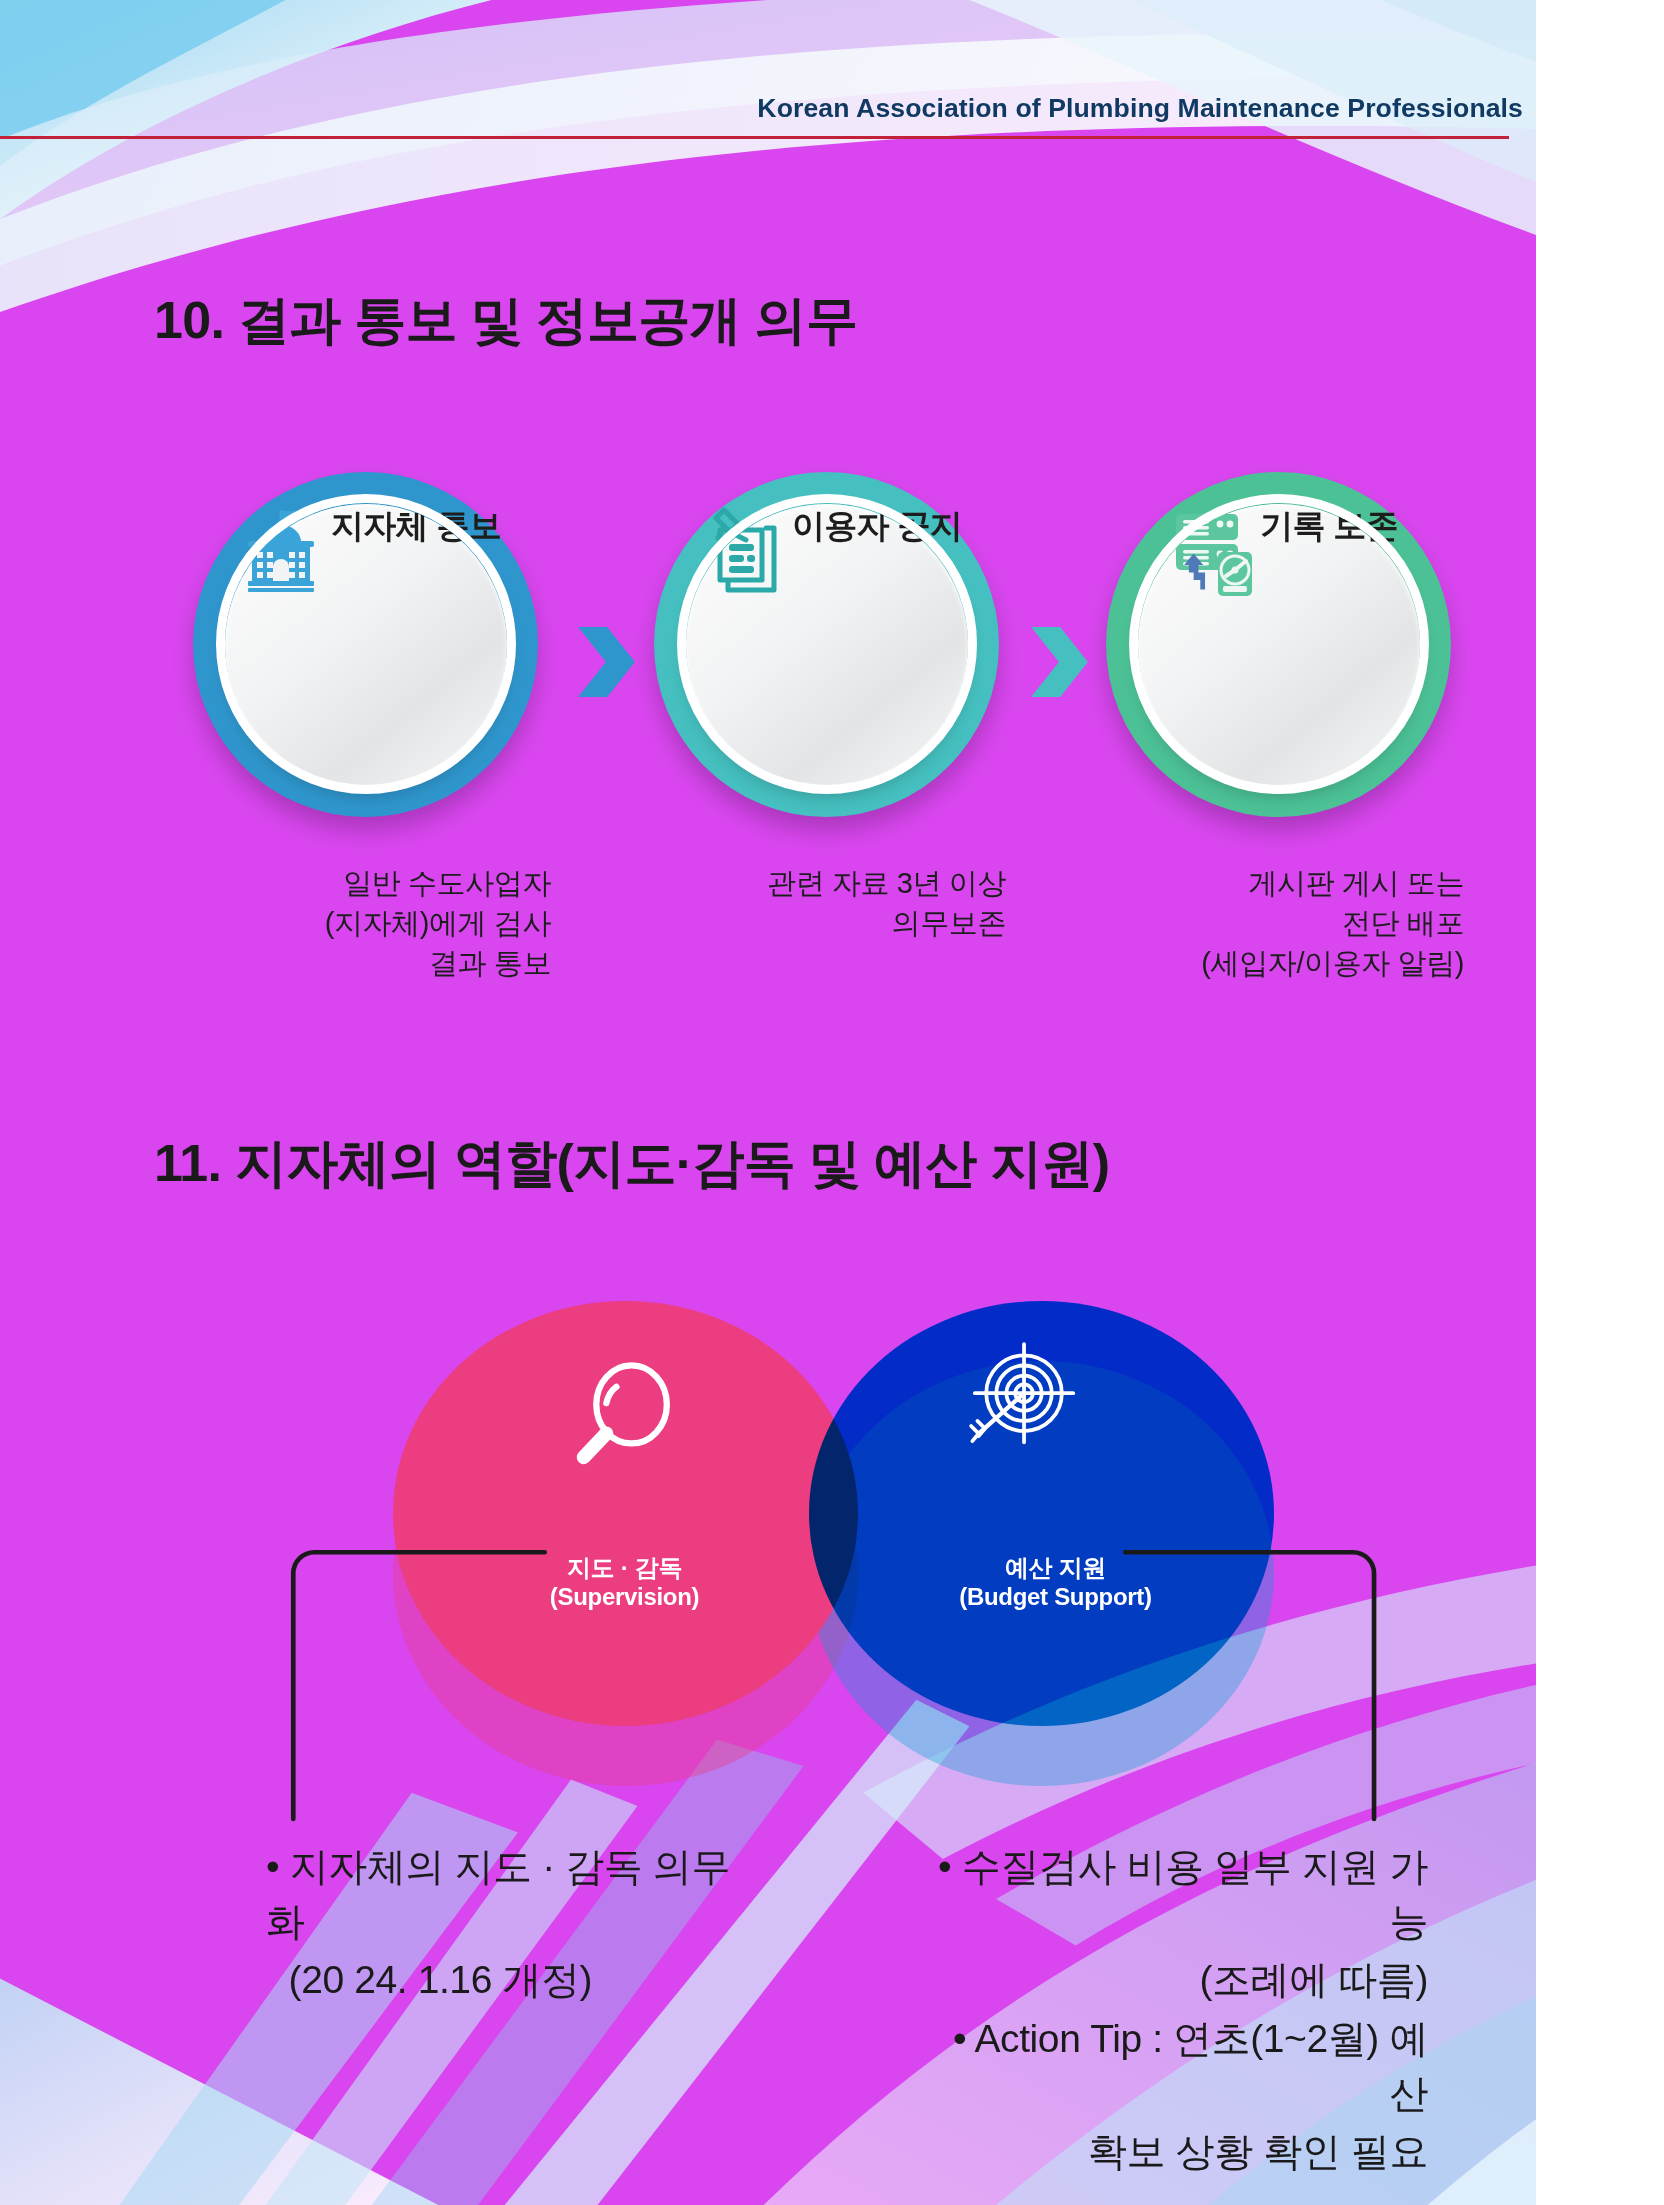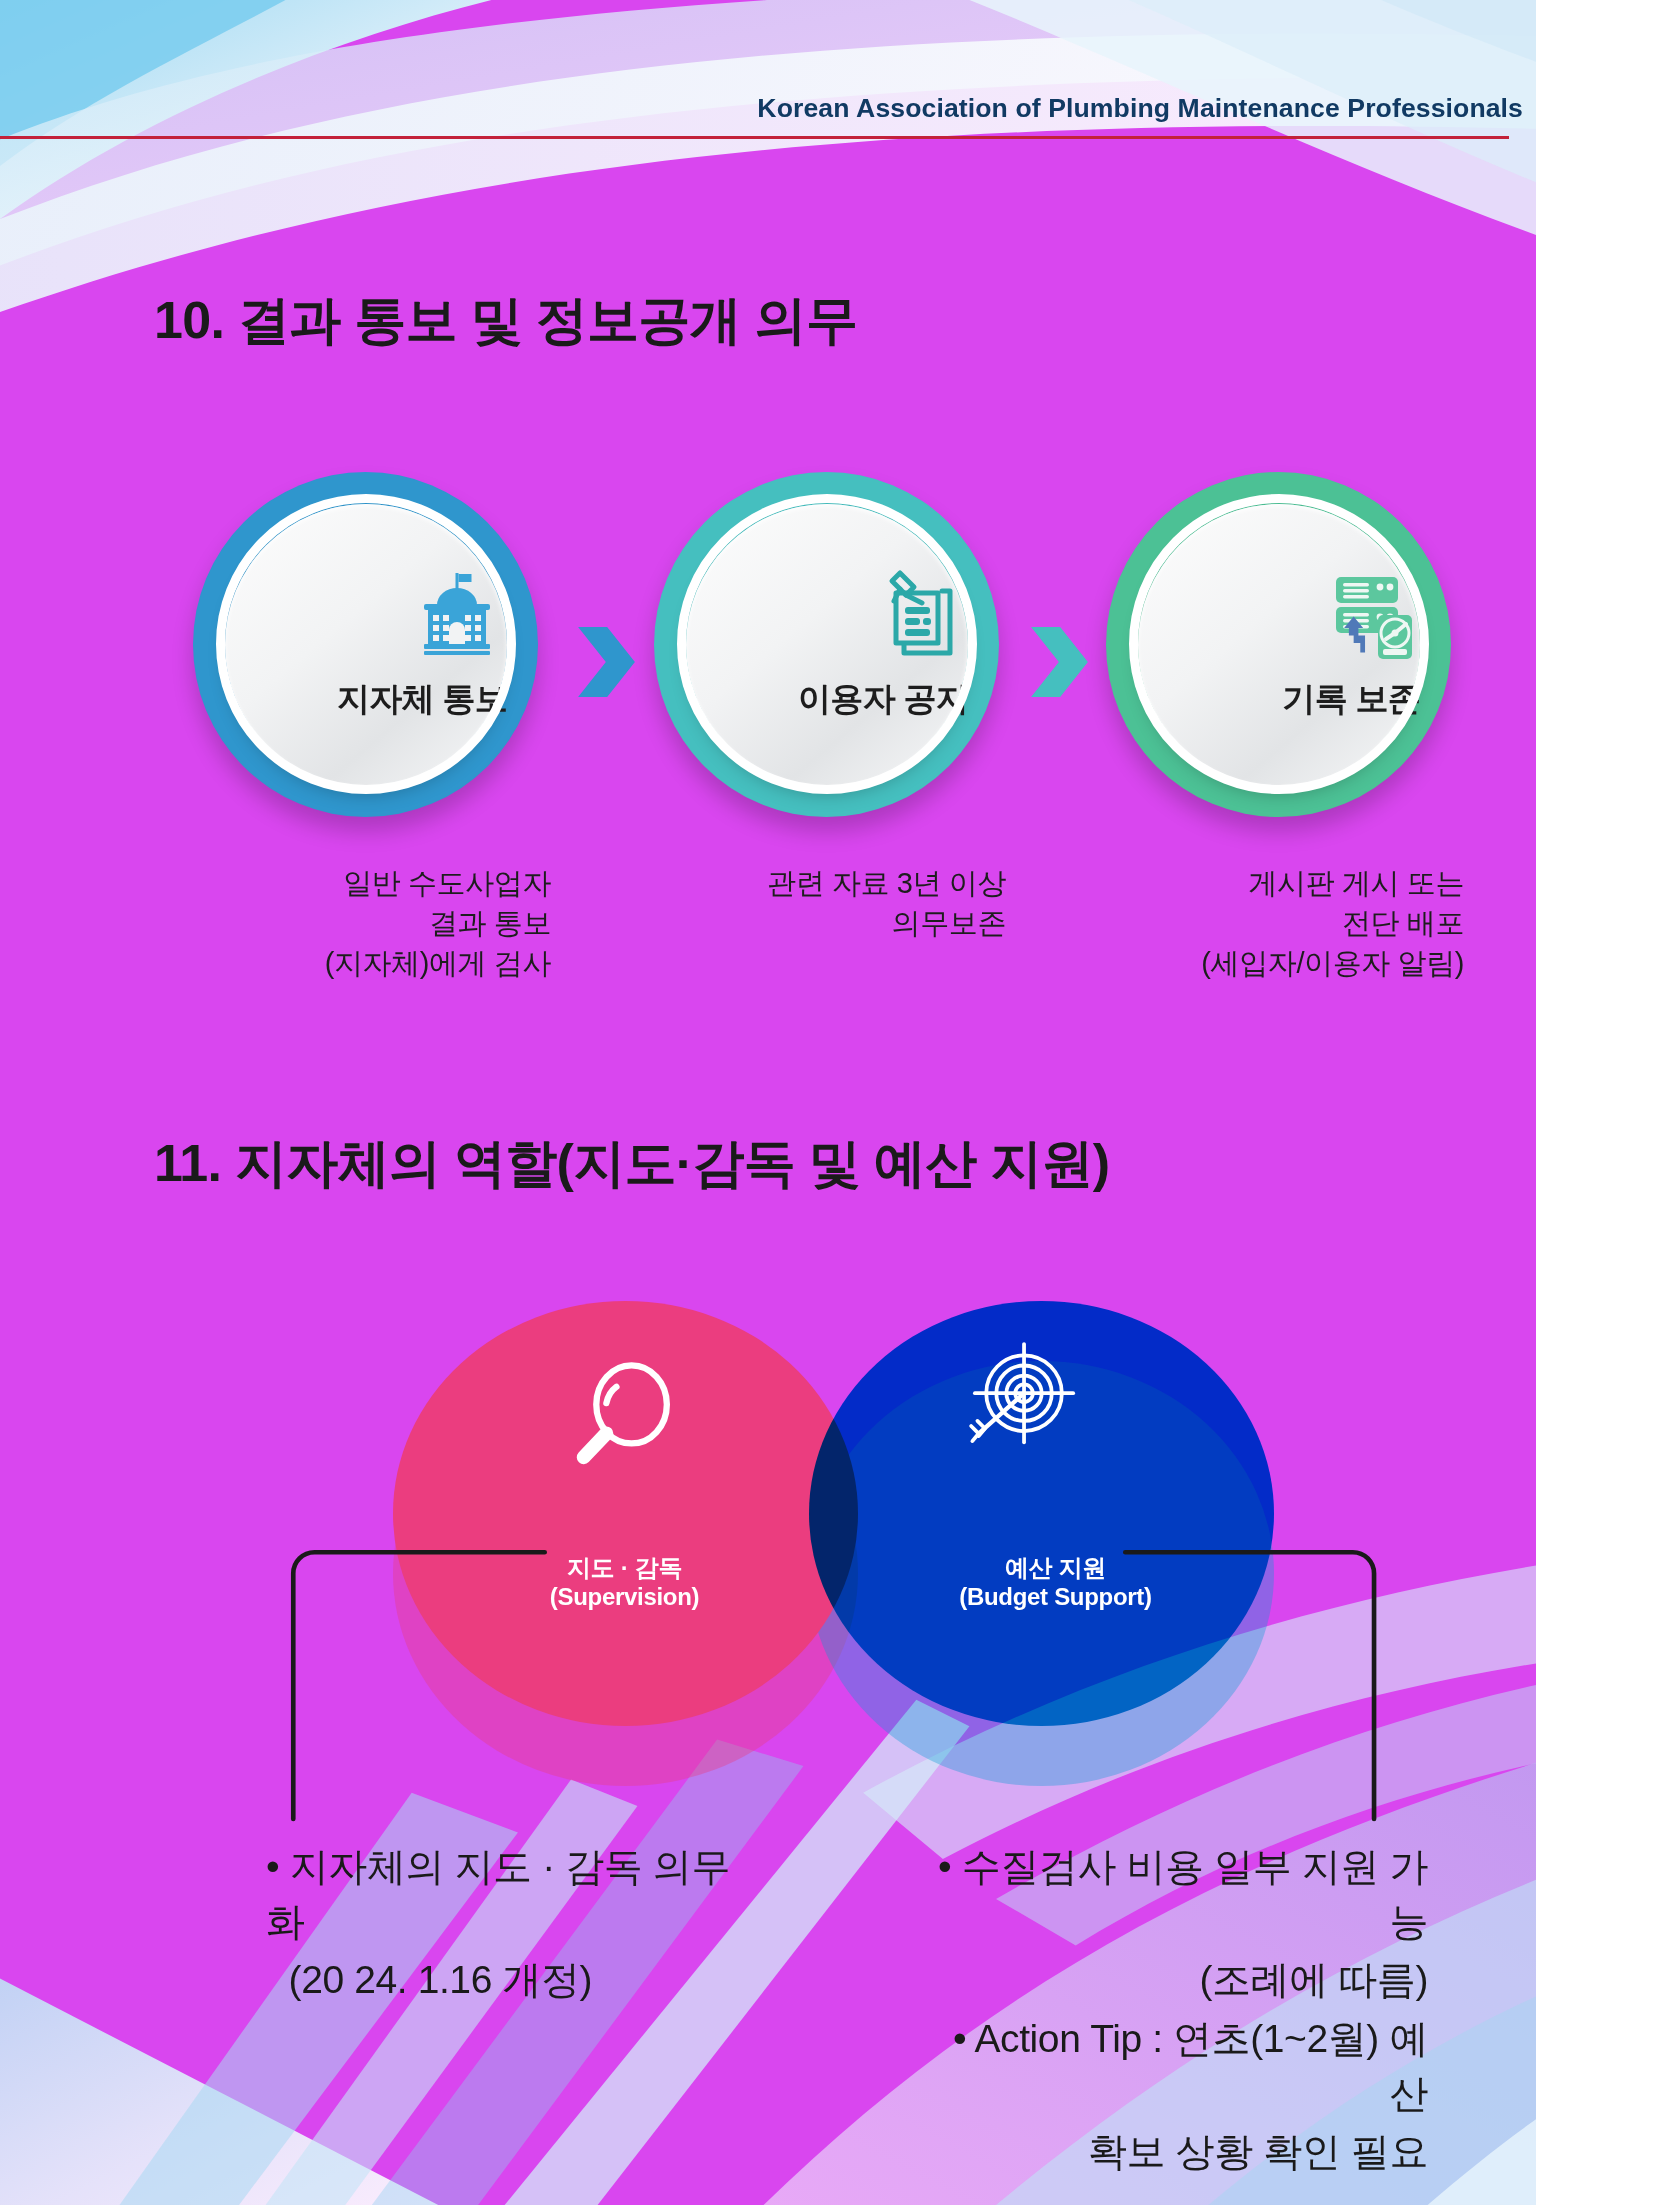--- a/index.html
+++ b/index.html
@@ -50,21 +50,21 @@
     box-shadow:0 14.6px 22.6px rgba(0,0,0,.20);
   }
   .ring-1{background:#2f96cd;}
   .ring-2{background:#45bfbf;}
   .ring-3{background:#4cc195;}
 
   .inner{
     position:absolute;left:32px;top:32px;width:282px;height:282px;border-radius:50%;
     background:linear-gradient(140deg,#fdfdfd 0%,#f2f3f4 42%,#e2e4e6 70%,#f7f8f9 100%);
     box-shadow:inset 0 2px 5.3px rgba(255,255,255,.9),0 9.3px 17.3px rgba(0,0,0,.22);
-    display:flex;flex-direction:column;align-items:flex-end;justify-content:center;
+    display:flex;flex-direction:row;align-items:flex-start;justify-content:center;
   }
   .inner::before{
     content:"";position:absolute;left:-9.3px;top:-9.3px;width:300px;height:300px;
     border-radius:50%;border:9.3px solid #ffffff;box-sizing:border-box;
     pointer-events:none;
   }
   .proc-icon{width:100px;height:100px;margin-bottom:14.6px;margin-top:-4px;}
   .proc-label{
     font-size:33px;font-weight:bold;color:#1d1d1d;letter-spacing:-0.7px;white-space:nowrap;
   }
@@ -276,22 +276,22 @@
             <rect x="63" y="86" width="24" height="6" rx="2" fill="#eef7f3"></rect>
           </g>
         </svg>
         <div class="proc-label">기록 보존</div>
       </div>
     </div>
   </div>
 
   <div class="caption cap-1">
     <div>일반 수도사업자</div>
+    <div>(지자체)에게 검사</div>
     <div>결과 통보</div>
-    <div>(지자체)에게 검사</div>
   </div>
   <div class="caption cap-2">
     <div>관련 자료 3년 이상</div>
     <div>의무보존</div>
   </div>
   <div class="caption cap-3">
     <div>게시판 게시 또는</div>
     <div>전단 배포</div>
     <div>(세입자/이용자 알림)</div>
   </div>

